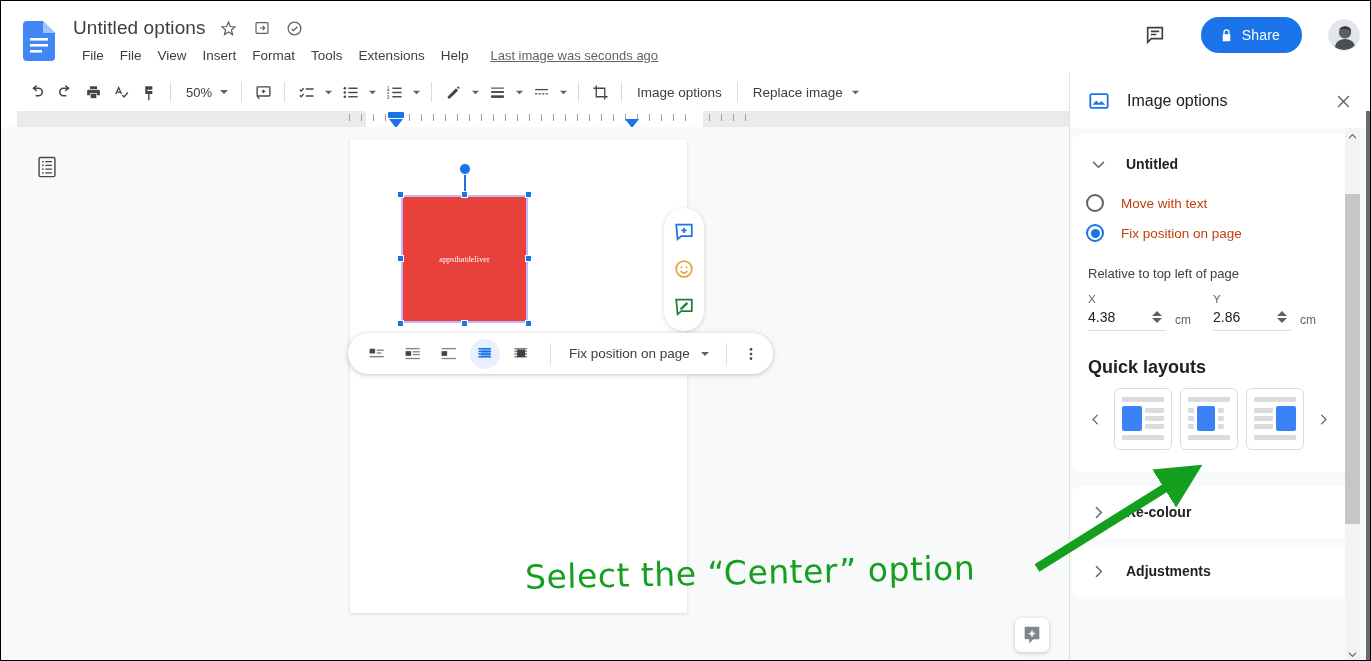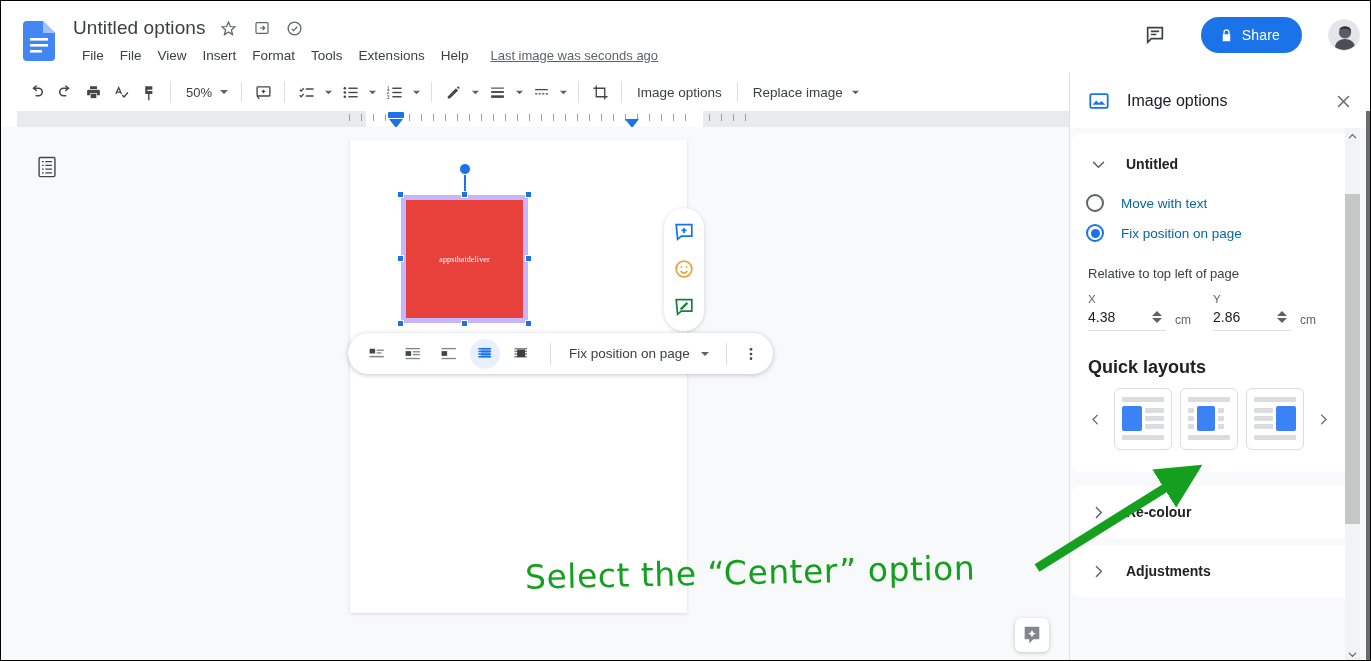--- a/index.html
+++ b/index.html
@@ -56,21 +56,21 @@
   .ind-top { position: absolute; width: 16px; height: 6px; background: #1a73e8; border-radius:1px; top: 1px; }
   .ind-tri { position: absolute; width: 0; height: 0; border-left: 7px solid transparent; border-right: 7px solid transparent; border-top: 9px solid #1a73e8; top: 8px; }
 
   
   .canvas { position: absolute; left: 0; top: 126px; width: 1068px; height: 534px; background: #f8f9fa; }
   .outline-icon { position: absolute; left: 33px; top: 153px; width: 26px; height: 26px; display:flex; align-items:center; justify-content:center; cursor: pointer; color:#444746; }
   .page { position: absolute; left: 349px; top: 139px; width: 337px; height: 473px; background: #fff; box-shadow: 0 1px 3px rgba(60,64,67,.18); }
 
   
   .img-wrap { position: absolute; left: 400px; top: 194px; width: 127px; height: 128px; }
-  .img-red { position: absolute; inset: 0; background: #e8413c; border: 5px solid #c4b5fd; display:flex; align-items:center; justify-content:center; }
+  .img-red { position: absolute; inset: 0; background: #e8413c; border: 2px solid #c4b5fd; display:flex; align-items:center; justify-content:center; }
   .img-red-label { color:#fff; font-size: 8px; letter-spacing:.1px; font-family:"Liberation Serif", serif; }
   .handle { position: absolute; width: 7px; height: 7px; background: #1a73e8; border: 1px solid #fff; }
   .h-nw { left: -4px; top: -4px; } .h-n { left: 50%; margin-left:-4px; top: -4px; } .h-ne { right: -4px; top: -4px; }
   .h-w { left: -4px; top: 50%; margin-top:-4px; } .h-e { right: -4px; top: 50%; margin-top:-4px; }
   .h-sw { left: -4px; bottom: -4px; } .h-s { left: 50%; margin-left:-4px; bottom: -4px; } .h-se { right: -4px; bottom: -4px; }
   .rot-stem { position: absolute; left: 50%; margin-left:-1px; top: -24px; width: 2px; height: 24px; background: #1a73e8; }
   .rot-knob { position: absolute; left: 50%; margin-left:-6px; top: -32px; width: 12px; height: 12px; border-radius: 50%; background: #1a73e8; border:1px solid #fff; cursor:pointer; }
 
   
   .side-rail { position: absolute; left: 663px; top: 207px; width: 40px; height: 123px; background: #fff; border-radius: 20px; box-shadow: 0 1px 4px rgba(60,64,67,.22); display:flex; flex-direction: column; align-items:center; justify-content: space-around; padding: 5px 0;}
@@ -101,21 +101,21 @@
   .panel-body { position: absolute; left: 0; top: 55px; width: 288px; height: 534px; overflow: hidden; }
   .card { background: #fff; border-radius: 8px; margin: 6px 6px 0 2px; padding: 14px 0 22px 0; position: relative; }
   .sec-head { display: flex; align-items: center; padding: 4px 0 4px 14px; cursor: pointer; }
   .sec-chevron { width: 24px; height: 24px; display: flex; align-items: center; justify-content: center; color: #5f6368; }
   .sec-title { font-size: 14px; font-weight: bold; color: #202124; margin-left: 16px; }
 
   .radio-row { display: flex; align-items: center; padding: 6px 0 6px 14px; cursor: pointer; }
   .radio { width: 18px; height: 18px; border-radius: 50%; border: 2px solid #5f6368; display:flex; align-items:center; justify-content:center; flex:none;}
   .radio.on { border-color: #1a73e8; }
   .radio.on::after { content:''; width: 9px; height: 9px; border-radius: 50%; background:#1a73e8; }
-  .radio-label { font-size: 13.5px; color: #0369a1; margin-left: 17px; }
+  .radio-label { font-size: 13.5px; color: #c2410c; margin-left: 17px; }
 
   .relative-label { font-size: 13px; color: #3c4043; padding: 18px 0 0 16px; }
   .xy-row { display: flex; padding: 12px 0 0 16px; gap: 0; }
   .xy-group { width: 125px; }
   .xy-cap { font-size: 11.5px; color: #5f6368; }
   .xy-field { display: flex; align-items: flex-end; margin-top: 4px; }
   .xy-inputbox { width: 78px; border-bottom: 1px solid #dadce0; padding-bottom: 5px; display:flex; align-items:center; justify-content:space-between; }
   .xy-val { font-size: 14px; color: #202124; }
   .stepper { display: flex; flex-direction: column; gap: 2px; cursor: pointer; padding-right:4px;}
   .st-up { width:0;height:0;border-left:5px solid transparent;border-right:5px solid transparent;border-bottom:5px solid #5f6368; }

